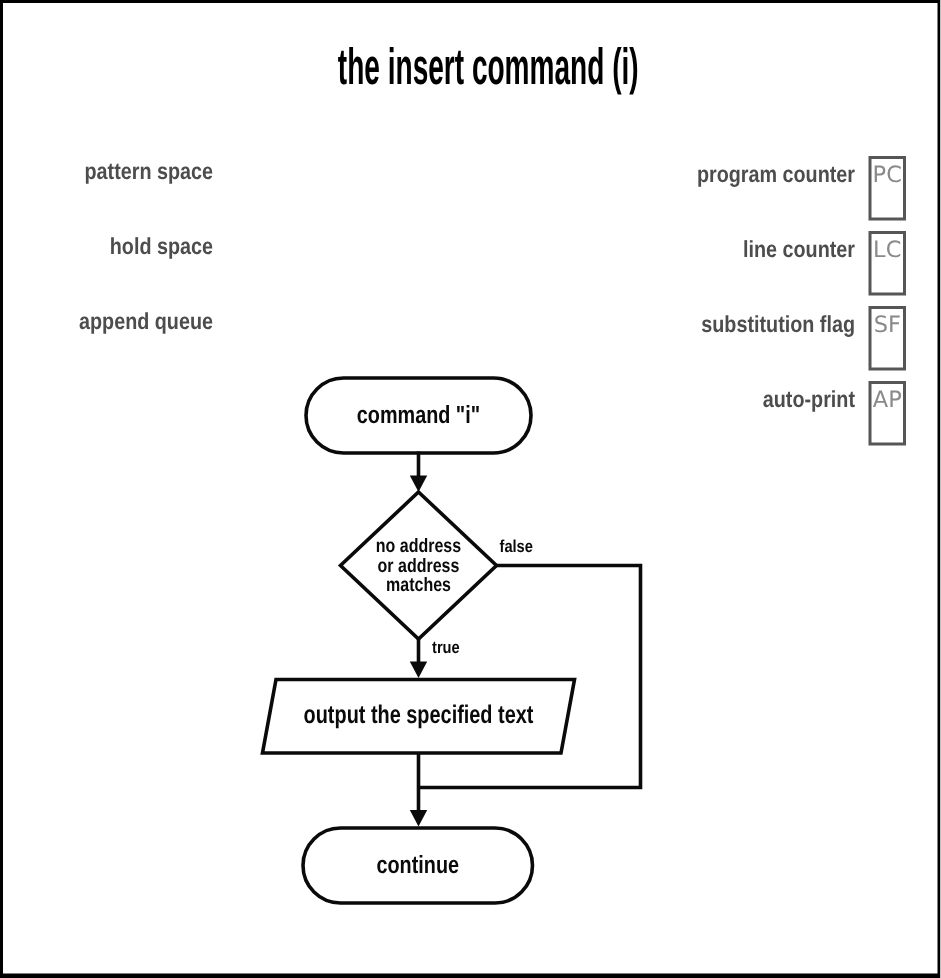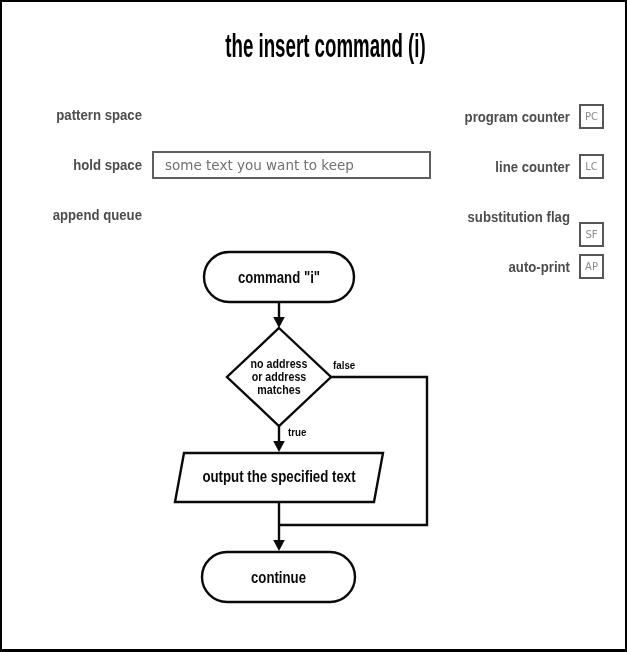--- a/index.html
+++ b/index.html
@@ -44,24 +44,24 @@
     line-height:24px;padding-left:11px;
     white-space:nowrap;overflow:hidden;
   }
   .rlabel{
     left:420px;width:148px;height:25px;line-height:25px;
     text-align:right;font-size:15.5px;color:var(--field_label);
     transform:scaleX(.85);transform-origin:100% 50%;
     white-space:nowrap;
   }
   .rbox{
-    left:577px;width:25px;height:25px;
+    left:577px;width:25px;height:43px;
     box-sizing:border-box;border:2px solid var(--register_border);
     background:#fff;
-    font-family:"DejaVu Sans",sans-serif;font-size:10px;
+    font-family:"DejaVu Sans",sans-serif;font-size:15px;
     color:var(--register_text);
     text-align:center;line-height:21px;
   }
   .flowtext{
     color:var(--flow_ink);text-align:center;white-space:nowrap;
     transform:scaleX(.8);transform-origin:50% 50%;
   }
   .node-start{left:202px;width:150px;top:266px;height:18px;line-height:18px;font-size:16.5px;}
   .node-process{left:177px;width:200px;top:466px;height:18px;line-height:18px;font-size:17px;transform:scaleX(.78);}
   .node-end{left:200px;width:153px;top:566px;height:18px;line-height:18px;font-size:16.5px;}
@@ -82,32 +82,31 @@
 </head>
 <body>
 
 <div class="page">
 
   <div class="abs title cond">the insert command (i)</div>
 
   <div class="abs flabel cond" style="top:99px">pattern space</div>
 
   <div class="abs flabel cond" style="top:149px">hold space</div>
-  <div class="abs fbox" style="top:149px">some text you want to keep</div>
 
   <div class="abs flabel cond" style="top:199px">append queue</div>
 
   <div class="abs rlabel cond" style="top:102px">program counter</div>
   <div class="abs rbox" style="top:102px">PC</div>
 
   <div class="abs rlabel cond" style="top:152px">line counter</div>
   <div class="abs rbox" style="top:152px">LC</div>
 
   <div class="abs rlabel cond" style="top:202px">substitution flag</div>
-  <div class="abs rbox" style="top:220px">SF</div>
+  <div class="abs rbox" style="top:202px">SF</div>
 
   <div class="abs rlabel cond" style="top:252px">auto-print</div>
   <div class="abs rbox" style="top:252px">AP</div>
 
   <svg width="627" height="652" viewBox="0 0 627 652">
     <rect class="shape" x="202" y="250" width="150" height="50" rx="25" ry="25"></rect>
 
     <line class="wire" x1="277" y1="299" x2="277" y2="316"></line>
     <polygon class="head" points="277,326 271.2,315 282.8,315"></polygon>
 

